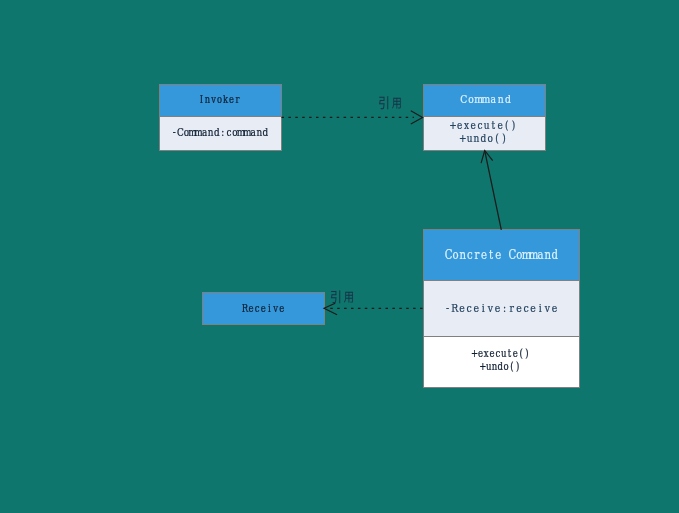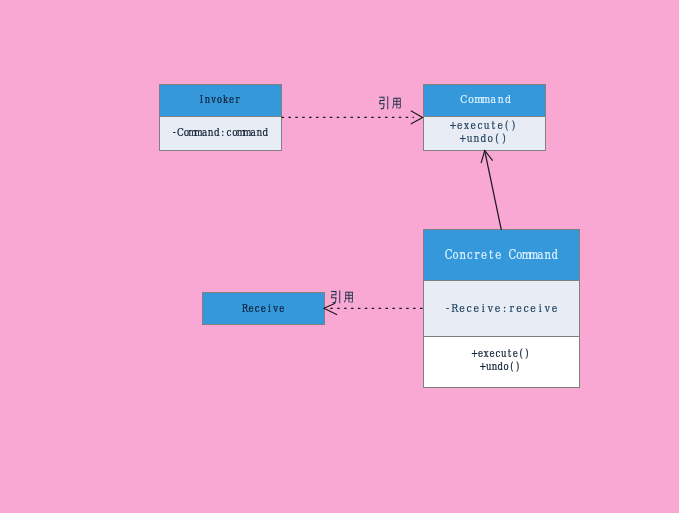--- a/index.html
+++ b/index.html
@@ -10,21 +10,21 @@
     height: 513px;
     background: #ffffff;
     overflow: hidden;
     font-family: "DejaVu Serif", serif;
     -webkit-font-smoothing: antialiased;
   }
   #canvas {
     position: relative;
     width: 679px;
     height: 513px;
-    background: #f9a8d4;
+    background: #0f766e;
   }
   svg.diagram {
     position: absolute;
     top: 0;
     left: 0;
     width: 679px;
     height: 513px;
   }
   .cls-box-border { fill: none; stroke: #808080; stroke-width: 1; }
   .cls-divider    { stroke: #808080; stroke-width: 1; }

